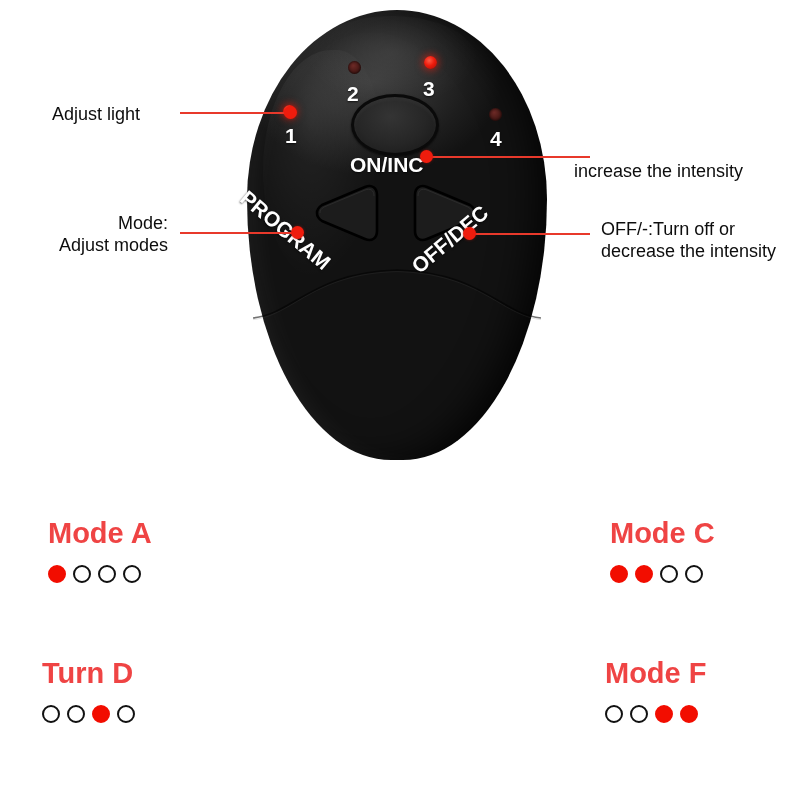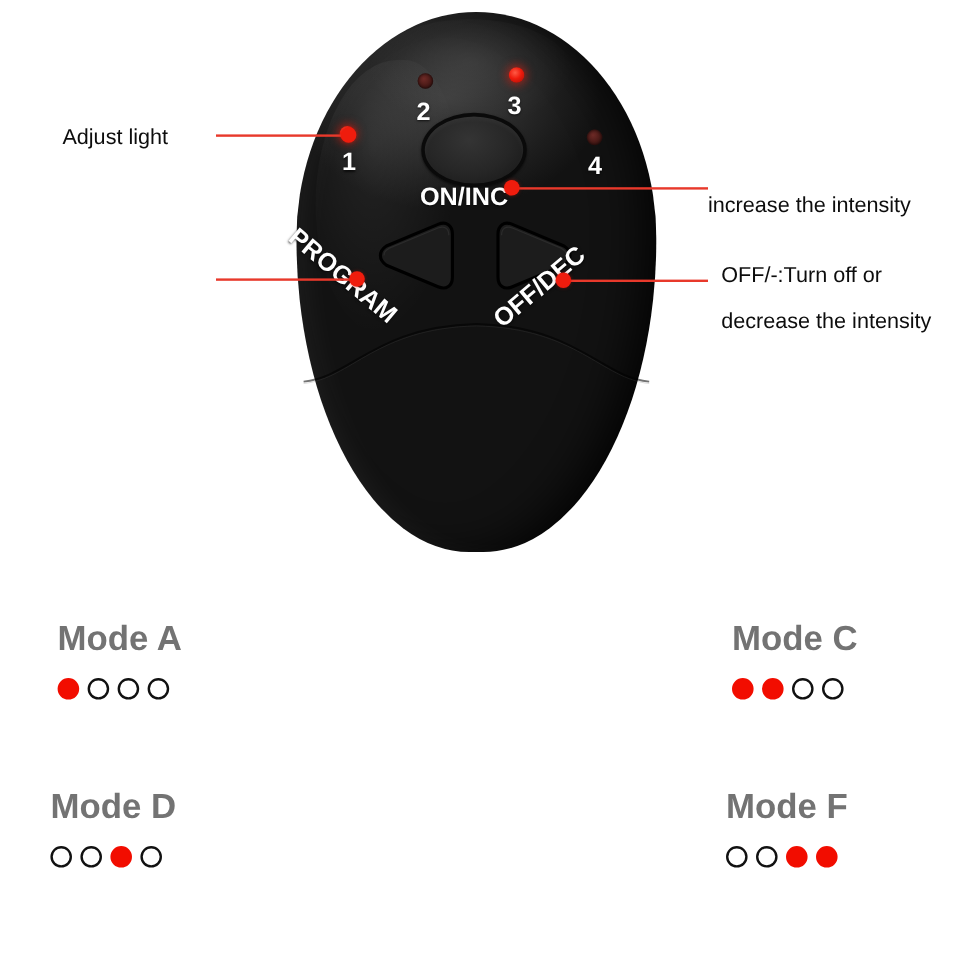--- a/index.html
+++ b/index.html
@@ -89,21 +89,21 @@
   .leader-dot{
     position:absolute;width:13px;height:13px;border-radius:50%;
     background:#ef1c0d;
     box-shadow:0 0 3px rgba(200,20,10,.5);
   }
 
   
   .modes{position:absolute;left:0;top:498px;width:800px;height:280px;}
   .mode-cell{position:absolute;width:260px;}
   .mode-title{
-    font-size:29px;font-weight:bold;color:#737373;
+    font-size:29px;font-weight:bold;color:#ef4444;
     font-family:"Liberation Sans", sans-serif;
     line-height:34px;white-space:nowrap;
   }
   .led-row{display:flex;gap:7px;margin-top:15px;}
   .led{width:18px;height:18px;border-radius:50%;box-sizing:border-box;}
   .led.on{background:#f20d00;border:2px solid #f20d00;}
   .led.off{background:#ffffff;border:2px solid #111111;}
 </style>
 </head>
 <body>
@@ -148,29 +148,31 @@
     </div>
 
     <div class="silk silk-program">PROGRAM</div>
     <div class="silk silk-offdec">OFF/DEC</div>
   </div>
 
   <div class="callout-text" style="left:52px;top:103px;">Adjust light</div>
   <div class="leader" style="left:180px;top:112px;width:110px;"></div>
   <div class="leader-dot" style="left:284px;top:106px;"></div>
 
+  <div class="callout-text right-align" style="left:18px;top:212px;width:150px;">Mode:</div>
+  <div class="callout-text right-align" style="left:18px;top:234px;width:150px;">Adjust modes</div>
   <div class="leader" style="left:180px;top:232px;width:117px;"></div>
   <div class="leader-dot" style="left:291px;top:226px;"></div>
 
-  <div class="callout-text" style="left:590px;top:160px;">increase the intensity</div>
+  <div class="callout-text" style="left:574px;top:160px;">increase the intensity</div>
   <div class="leader" style="left:428px;top:156px;width:162px;"></div>
   <div class="leader-dot" style="left:420px;top:150px;"></div>
 
   <div class="callout-text" style="left:601px;top:218px;">OFF/-:Turn off or</div>
-  <div class="callout-text" style="left:601px;top:256px;">decrease the intensity</div>
+  <div class="callout-text" style="left:601px;top:240px;">decrease the intensity</div>
   <div class="leader" style="left:472px;top:233px;width:118px;"></div>
   <div class="leader-dot" style="left:463px;top:227px;"></div>
 
   <div class="modes">
 
     <div class="mode-cell" style="left:48px;top:18px;">
       <div class="mode-title">Mode A</div>
       <div class="led-row">
         <div class="led on"></div>
         <div class="led off"></div>
@@ -184,21 +186,21 @@
       <div class="mode-title">Mode C</div>
       <div class="led-row">
         <div class="led on"></div>
         <div class="led on"></div>
         <div class="led off"></div>
         <div class="led off"></div>
       </div>
     </div>
 
     <div class="mode-cell" style="left:42px;top:158px;">
-      <div class="mode-title">Mode D</div>
+      <div class="mode-title">Turn D</div>
       <div class="led-row">
         <div class="led off"></div>
         <div class="led off"></div>
         <div class="led on"></div>
         <div class="led off"></div>
       </div>
     </div>
 
 
     <div class="mode-cell" style="left:605px;top:158px;">

